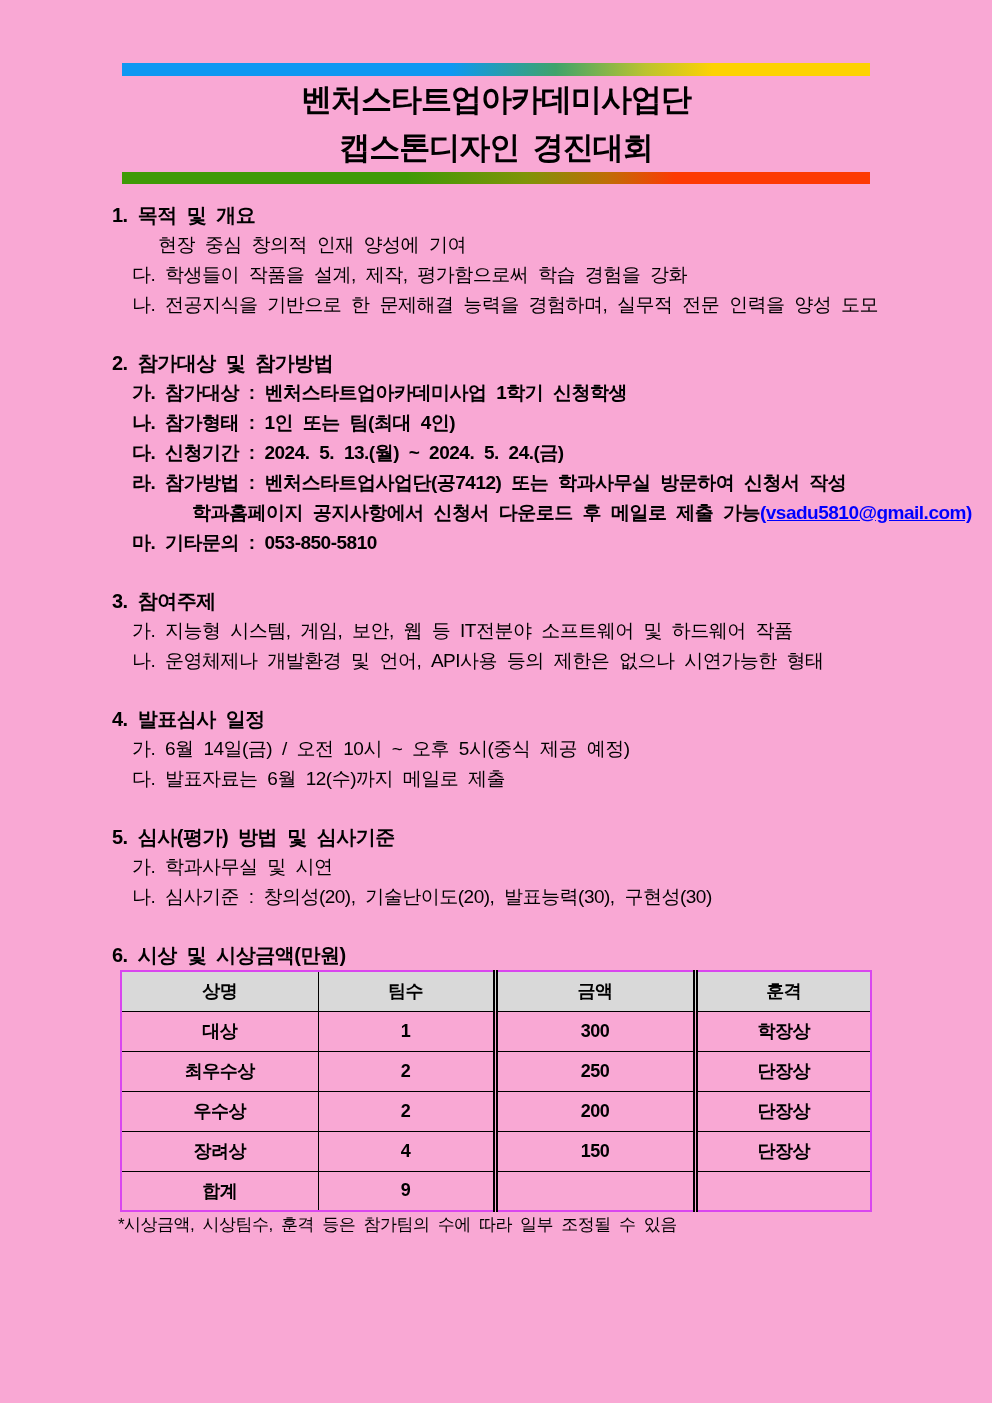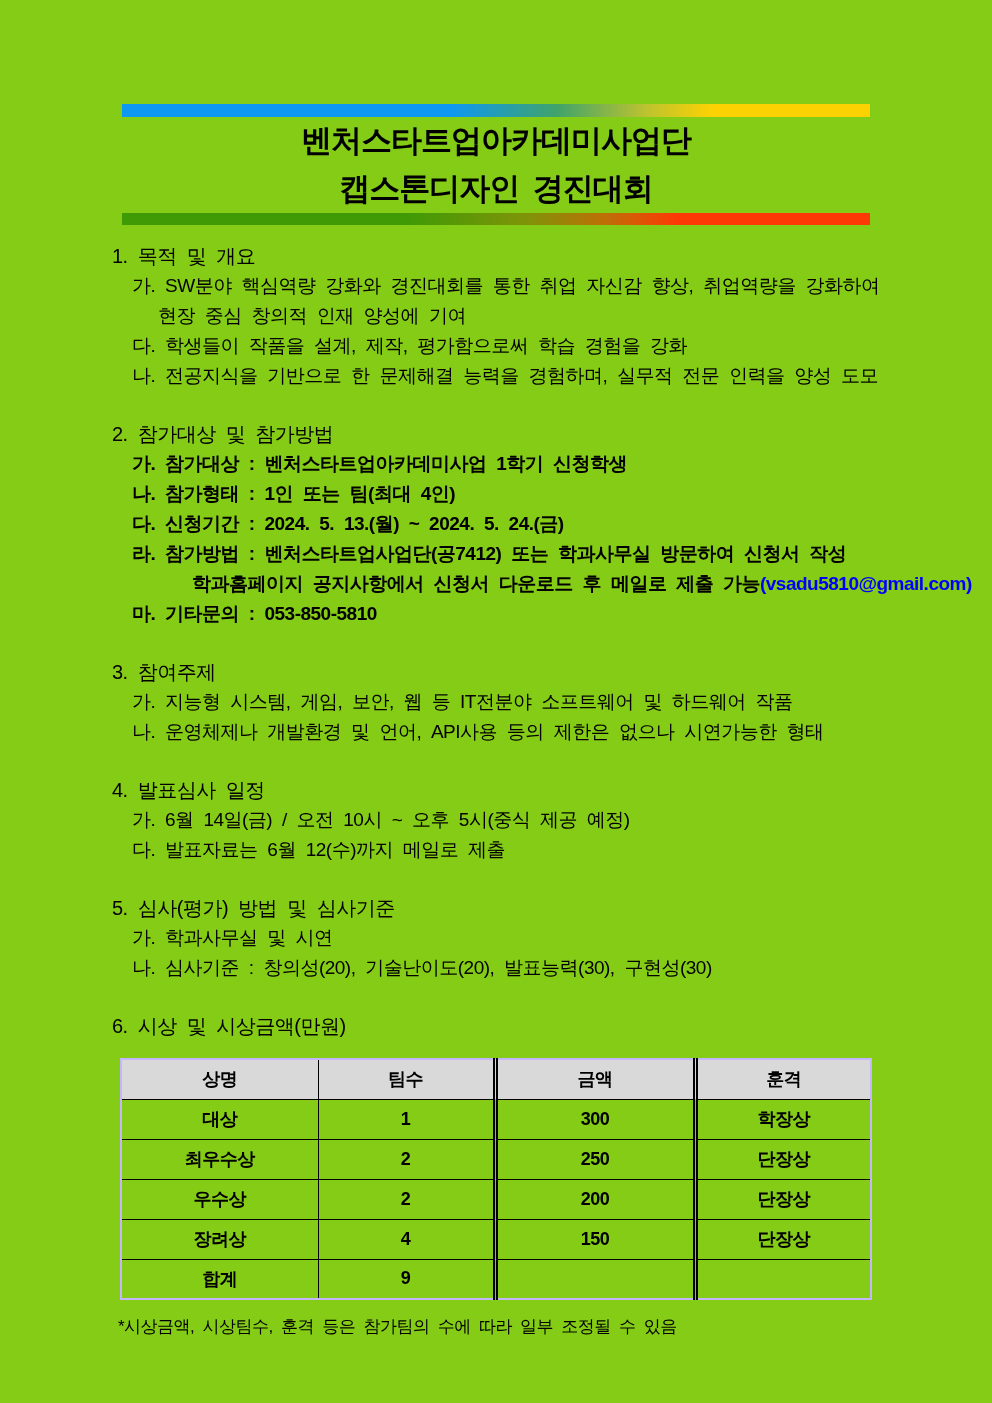--- a/index.html
+++ b/index.html
@@ -4,79 +4,78 @@
 <style>
   * { margin:0; padding:0; box-sizing:border-box; }
   html,body { background:#ffffff; }
   body {
     width:992px; height:1403px;
     font-family:"Liberation Sans", sans-serif;
     color:#000;
   }
   .page {
     position:relative; width:992px; height:1403px;
-    padding:104px 112px 0 112px; overflow:hidden; background:#84cc16;
+    padding:63px 112px 0 112px; overflow:hidden; background:#f9a8d4;
   }
   .accent-bar { height:13px; margin:0 10px; }
   .bar-top {
     background:linear-gradient(90deg,#0f98f2 0%,#0f98f2 44%,#3fa36b 58%,#bcc32f 70%,#fdd203 79%,#fdd203 100%);
   }
   .bar-bottom {
     height:12px;
     background:linear-gradient(90deg,#3f9a06 0%,#3f9a06 38%,#7f9408 54%,#c06d06 65%,#fd3a05 74%,#fd3a05 100%);
   }
   .title {
     font-size:31px; font-weight:bold; text-align:center;
     line-height:48px; letter-spacing:-1px; word-spacing:6px;
   }
   .doc-section { margin-top:28px; }
   .doc-section.first { margin-top:16px; }
   .sec-heading {
-    font-size:20px; font-weight:normal; line-height:30px;
+    font-size:20px; font-weight:bold; line-height:30px;
     letter-spacing:-0.5px; word-spacing:5px; white-space:nowrap;
   }
   .line {
     font-size:19px; line-height:30px; padding-left:20px;
     letter-spacing:-0.5px; word-spacing:5px; white-space:nowrap;
   }
   .line.cont { padding-left:46px; }
   .line.cont-deep { padding-left:80px; }
   .line.bold { font-weight:bold; }
-  .email-link { color:#0000ff; cursor:pointer; }
+  .email-link { color:#0000ff; text-decoration:underline; cursor:pointer; }
   table.award {
     border-collapse:collapse; table-layout:fixed;
-    width:750px; margin:17px 0 0 8px; border:2px solid #c4b5fd;
+    width:750px; margin:0 0 0 8px; border:2px solid #d946ef;
   }
   .award th, .award td {
     border:1.5px solid #000; height:40px;
     text-align:center; vertical-align:middle;
     font-size:18px; letter-spacing:-0.5px; font-weight:bold;
   }
   .award th { background:#d9d9d9; font-weight:bold; }
   .award .dbl { border-left:5px double #000; }
   .footnote {
-    font-size:17px; line-height:26px; margin-top:14px; padding-left:6px;
+    font-size:17px; line-height:26px; padding-left:6px;
     letter-spacing:-0.5px; word-spacing:4px; white-space:nowrap;
   }
 </style>
 </head>
 <body>
 
 <div class="page">
 
   <div class="accent-bar bar-top"></div>
 
   <div class="title">벤처스타트업아카데미사업단</div>
   <div class="title">캡스톤디자인 경진대회</div>
 
   <div class="accent-bar bar-bottom"></div>
 
   <div class="doc-section first">
     <div class="sec-heading">1. 목적 및 개요</div>
-    <div class="line">가. SW분야 핵심역량 강화와 경진대회를 통한 취업 자신감 향상, 취업역량을 강화하여</div>
     <div class="line cont">현장 중심 창의적 인재 양성에 기여</div>
     <div class="line">다. 학생들이 작품을 설계, 제작, 평가함으로써 학습 경험을 강화</div>
     <div class="line">나. 전공지식을 기반으로 한 문제해결 능력을 경험하며, 실무적 전문 인력을 양성 도모</div>
   </div>
 
   <div class="doc-section">
     <div class="sec-heading">2. 참가대상 및 참가방법</div>
     <div class="line bold">가. 참가대상 : 벤처스타트업아카데미사업 1학기 신청학생</div>
     <div class="line bold">나. 참가형태 : 1인 또는 팀(최대 4인)</div>
     <div class="line bold">다. 신청기간 : 2024. 5. 13.(월) ~ 2024. 5. 24.(금)</div>

